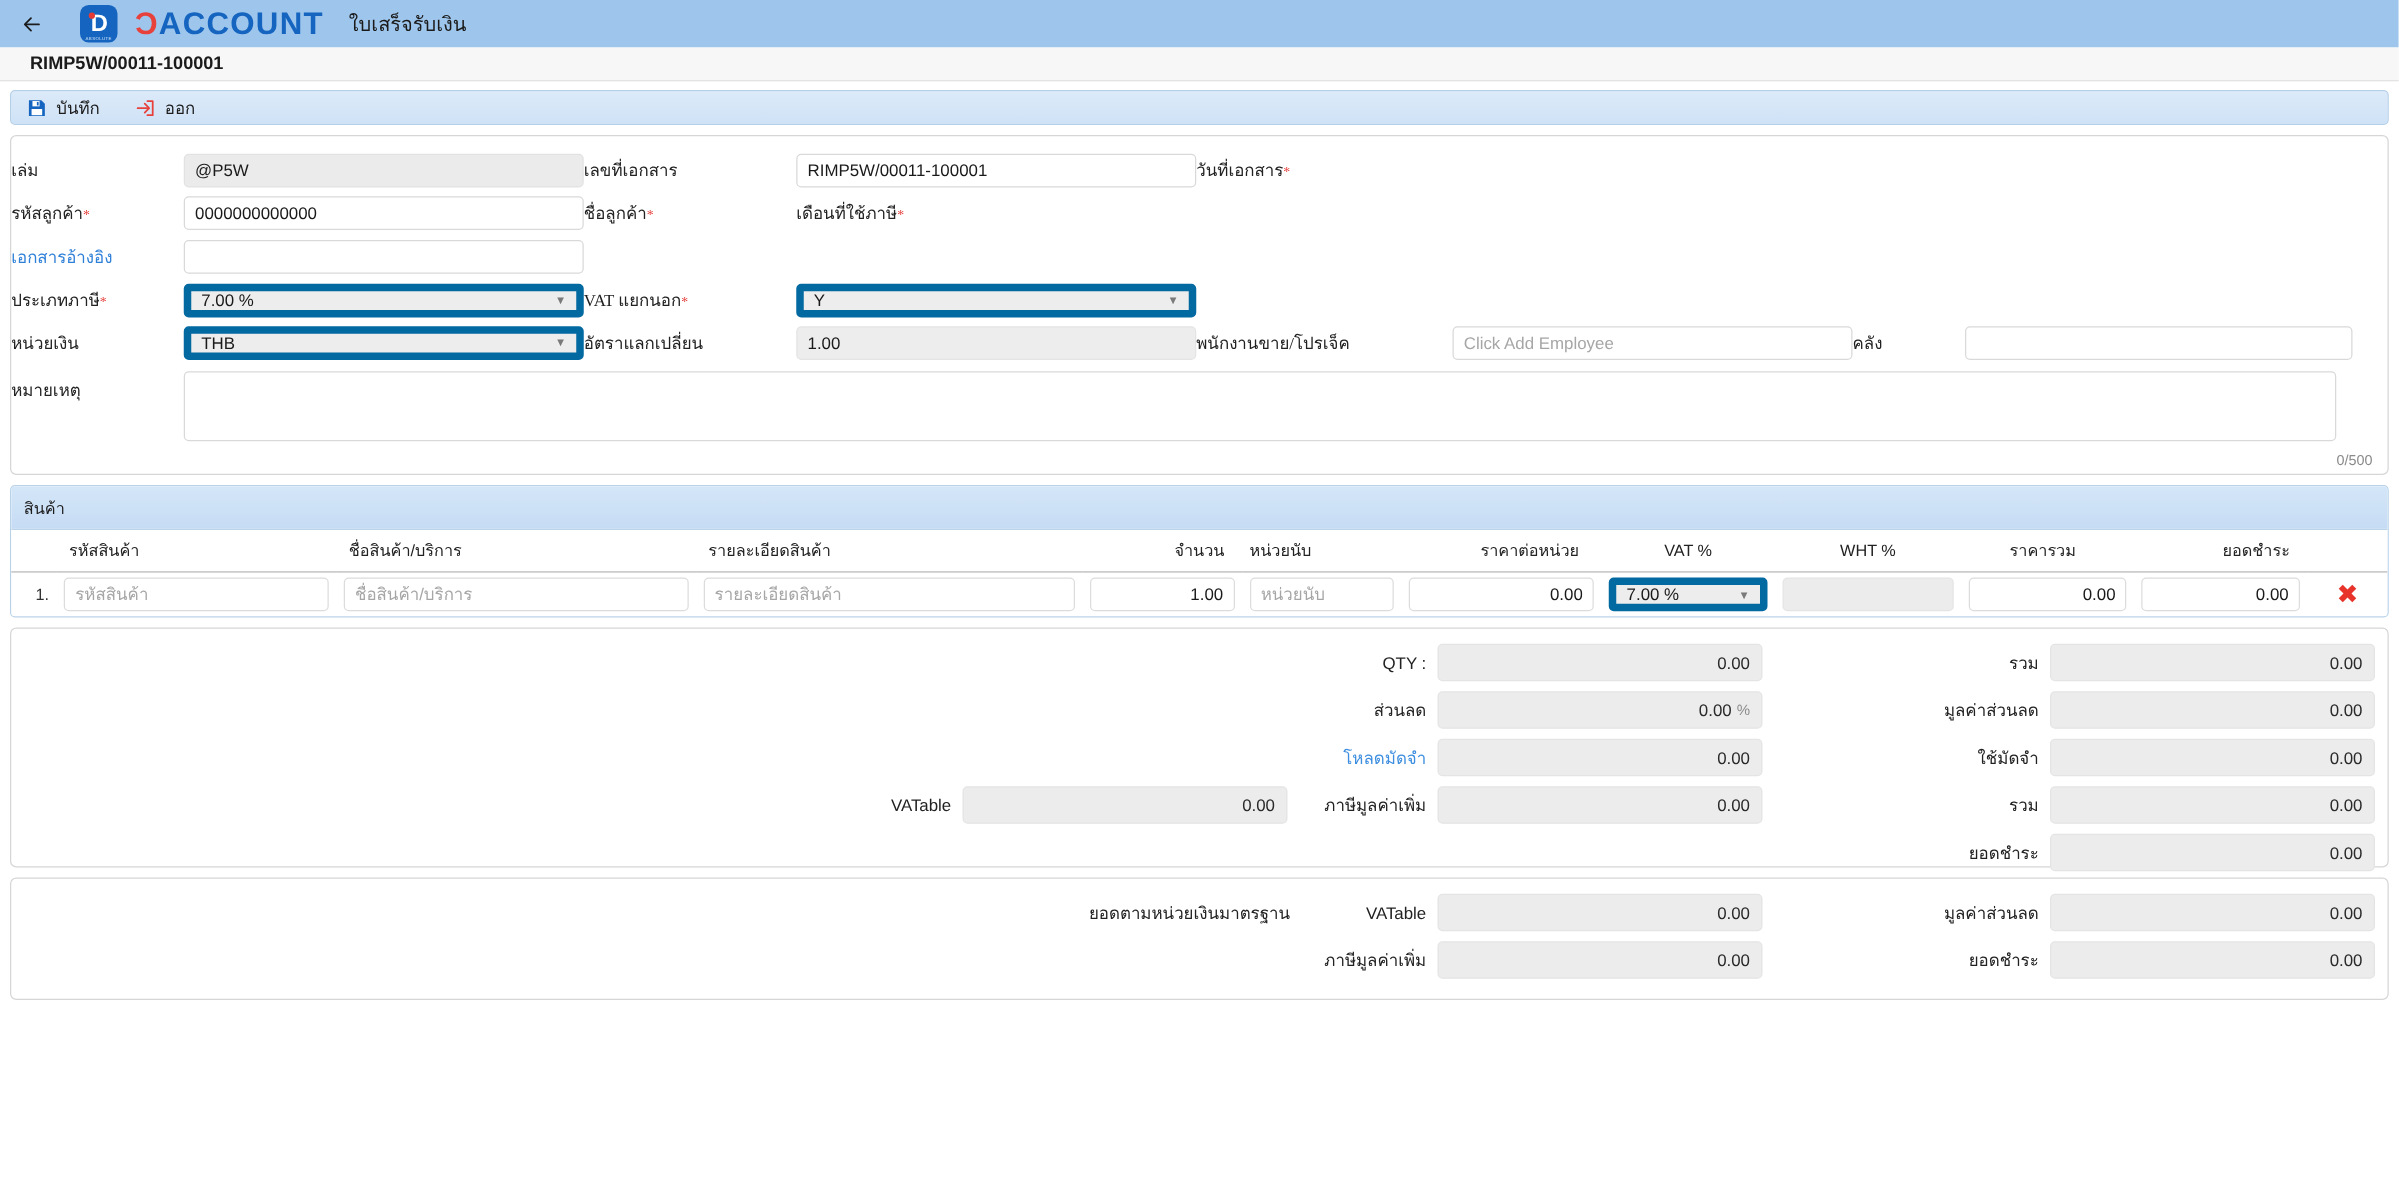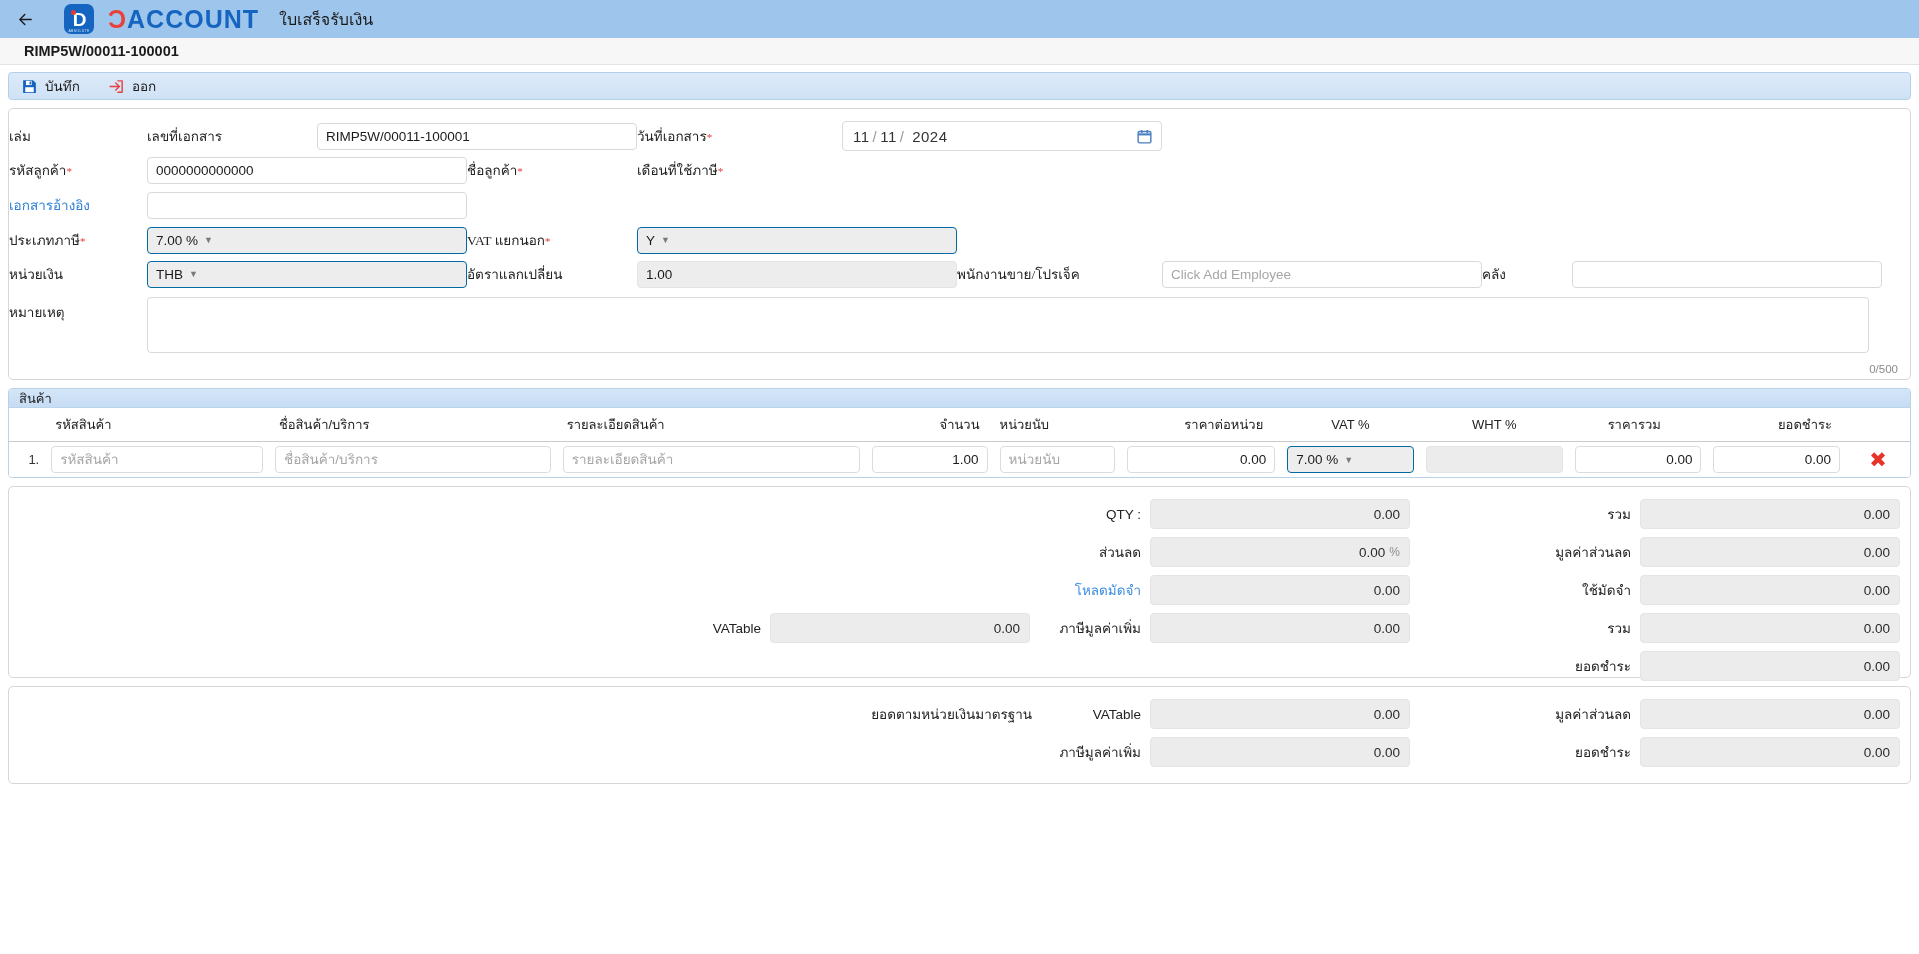--- a/index.html
+++ b/index.html
@@ -103,24 +103,24 @@
   .link-lbl { color: #2f80d8; }
   input.fld, .fld {
     height: 27px; border: 1px solid #d9d9d9; border-radius: 4px;
     background: #fff; font-size: 13.5px; color: #1a1a1a;
     padding: 0 8px; font-family: inherit; outline: none;
   }
   .fld.ro { background: #ebebeb; border-color: #e2e2e2; }
   .fld.ro2 { background: #ededed; border-color: #e4e4e4; }
   input::placeholder { color: #a6a6a6; }
   .sel {
-    height: 27px; border: 1px solid #0369a1; border-radius: 4px;
+    height: 27px; border: 6px solid #0369a1; border-radius: 4px;
     background: #ededed; font-size: 13.5px; color: #1a1a1a;
     padding: 0 8px; display: flex; align-items: center;
-    cursor: pointer;
+    justify-content: space-between; cursor: pointer;
   }
   .caret { color: #7a7a7a; font-size: 9px; margin-left: 6px; }
   .datefld {
     height: 30px; border: 1px solid #dcdcdc; border-radius: 4px;
     background: #fff; display: flex; align-items: center;
     justify-content: space-between; padding: 0 8px 0 10px;
     font-size: 15px; color: #333;
   }
   .datefld.ro { background: #ebebeb; border-color: #e4e4e4; }
   .date-parts { letter-spacing: .5px; }
@@ -130,21 +130,21 @@
     font-family: inherit; font-size: 13.5px; padding: 6px 8px;
     outline: none; color: #1a1a1a;
   }
   .counter {
     position: absolute; right: 12px; bottom: 4px;
     font-size: 11.5px; color: #8a8a8a;
   }
   
   .items-panel { margin: 8px 8px 0 8px; border: 1px solid #b9d2e8; border-radius: 4px; overflow: hidden; }
   .items-title {
-    height: 19px; background: linear-gradient(#d4e6f8, #c6dcf4);
+    height: 35px; background: linear-gradient(#d4e6f8, #c6dcf4);
     border-bottom: 1px solid #bcd4ea;
     display: flex; align-items: center; padding-left: 10px;
     font-size: 13px; color: #1d1d1d;
   }
   table.items { width: 100%; border-collapse: collapse; background: #fff; }
   table.items th {
     font-size: 13px; font-weight: normal; color: #222;
     border-bottom: 1px solid #c9c9c9;
     padding: 6px 6px; background: #fff;
   }
@@ -222,34 +222,24 @@
       </svg>
     </span>
     <span class="lbl">ออก</span>
   </div>
 </div>
 
 <div class="panel form-panel">
 
   <div class="frow">
     <div class="lbl-cell" style="width:138px">เล่ม</div>
+    <input class="fld ro" style="width: 320px;" readonly="" value="@P5W">
     <div class="lbl-cell" style="width:170px">เลขที่เอกสาร</div>
     <input class="fld" style="width: 320px;" value="RIMP5W/00011-100001">
     <div class="lbl-cell" style="width:205px"><span>วันที่เอกสาร</span><span class="req">*</span></div>
-    <div class="datefld" style="width:320px">
-      <span class="date-parts"><span>11</span><i>/</i><span>11</span><i>/</i>&nbsp;<span>2024</span></span>
-      <span>
-        <svg class="ic" viewBox="0 0 24 24" fill="none" stroke="#4a7fc1" stroke-width="2">
-          <rect x="3" y="5" width="18" height="16" rx="2" fill="#ffffff"></rect>
-          <path d="M3 9h18" stroke="#4a7fc1" stroke-width="3"></path>
-          <line x1="8" y1="3" x2="8" y2="7" stroke-width="2.5"></line>
-          <line x1="16" y1="3" x2="16" y2="7" stroke-width="2.5"></line>
-        </svg>
-      </span>
-    </div>
   </div>
 
   <div class="frow">
     <div class="lbl-cell" style="width:138px"><span>รหัสลูกค้า</span><span class="req">*</span></div>
     <input class="fld" style="width: 320px;" value="0000000000000">
     <div class="lbl-cell" style="width:170px"><span>ชื่อลูกค้า</span><span class="req">*</span></div>
     <div class="lbl-cell" style="width:205px"><span>เดือนที่ใช้ภาษี</span><span class="req">*</span></div>
   </div>
 
   <div class="frow" style="height:36px">

